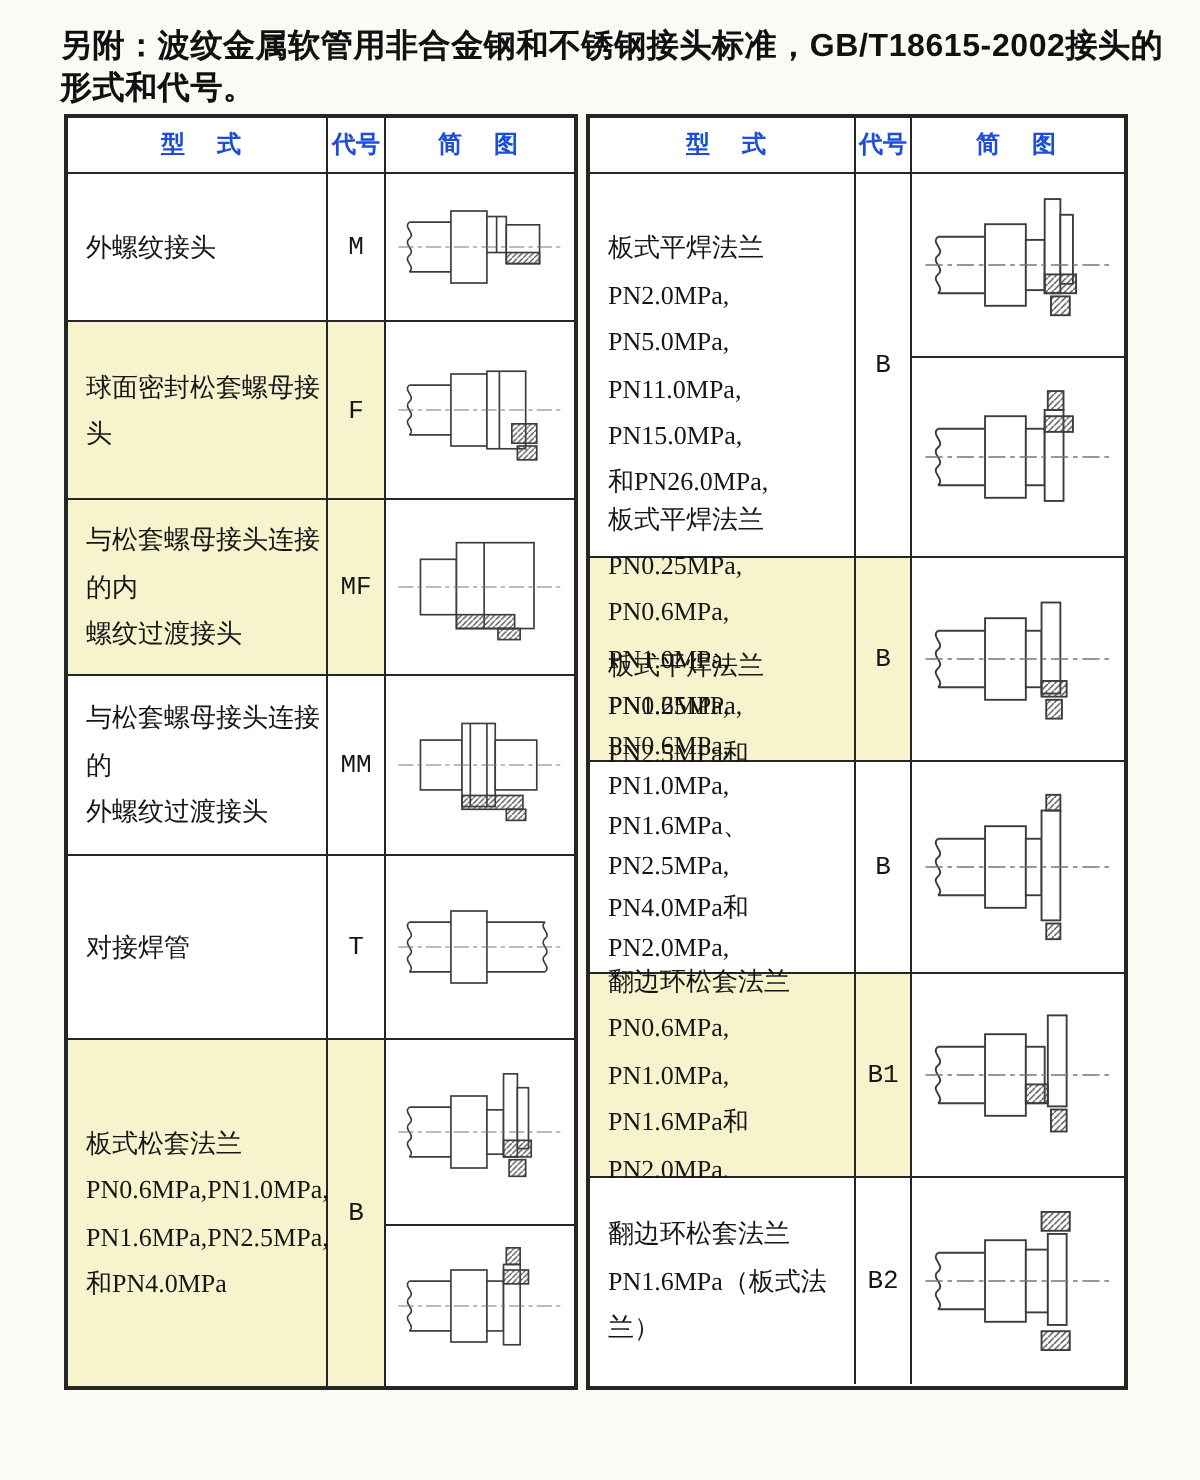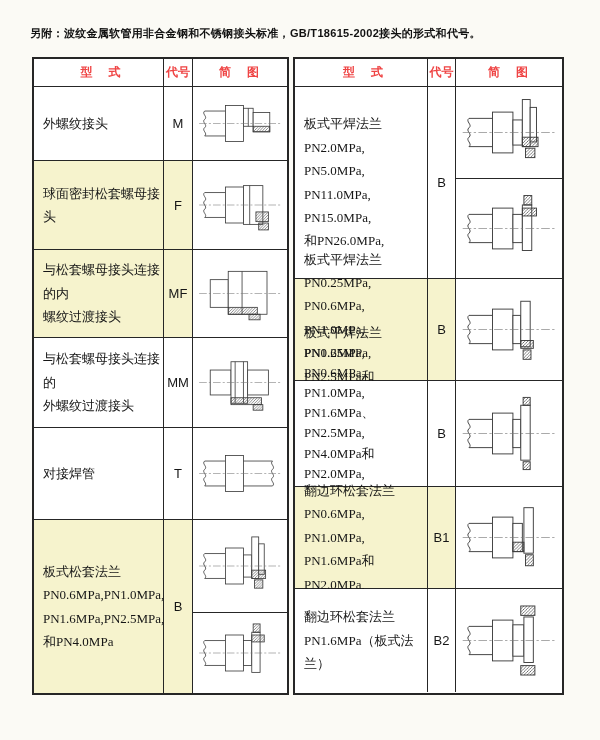--- a/index.html
+++ b/index.html
@@ -4,42 +4,42 @@
 <style>
   html,body{margin:0;padding:0}
   body{
     width:600px;height:740px;position:relative;overflow:hidden;
     background:#fbfaf5;
     font-family:"Liberation Sans",sans-serif;
     color:#141414;
   }
   .caption{
     position:absolute;left:30px;top:13px;width:560px;
-    font-size:11px;font-weight:600;letter-spacing:.3px;color:#111;margin-top:13px;
+    font-size:16px;font-weight:600;letter-spacing:.3px;color:#111;
   }
   .tables{position:absolute;left:32px;top:57px;display:flex;gap:4px}
   .tbl{border:2px solid #262626;background:#fff}
   .hdr{display:flex;height:27px;background:var(--hdr-bg,#abd8f1)}
-  .hdr .c{font-size:12px;font-weight:600;letter-spacing:2px;color:#ef4444}
+  .hdr .c{font-size:12px;font-weight:600;letter-spacing:2px;color:#1d4ed8}
   .row{display:flex;border-top:1px solid #262626}
   .c{
     box-sizing:border-box;border-right:1px solid #262626;
     display:flex;align-items:center;justify-content:center;
     background:#fff;
     font-family:Liberation Mono, monospace;
   }
   .c:last-child{border-right:none}
   .type{
     justify-content:flex-start;text-align:left;
     padding:4px 3px 4px 9px;
     font-family:"Liberation Serif","DejaVu Serif",serif;
     font-size:13px;line-height:1.8;white-space:pre-line;color:#161616;
   }
   .code{
-    font-family:Liberation Sans, sans-serif;
+    font-family:Liberation Mono, monospace;
     font-size:13px;color:#161616;
   }
   .diag{flex-direction:column;align-items:stretch;justify-content:stretch;padding:0}
   .dbox{flex:1;display:flex;align-items:center;justify-content:center;padding:2px;min-height:0}
   .dbox + .dbox{border-top:1px solid #262626}
   .hl .type,.hl .code{background:var(--hl-bg,#f6f3cd)}
   
   .lt .type{width:130px}.lt .code{width:29px}.lt .diag{width:94px}
   .rt .type{width:133px}.rt .code{width:28px}.rt .diag{width:106px}
   svg{display:block}

